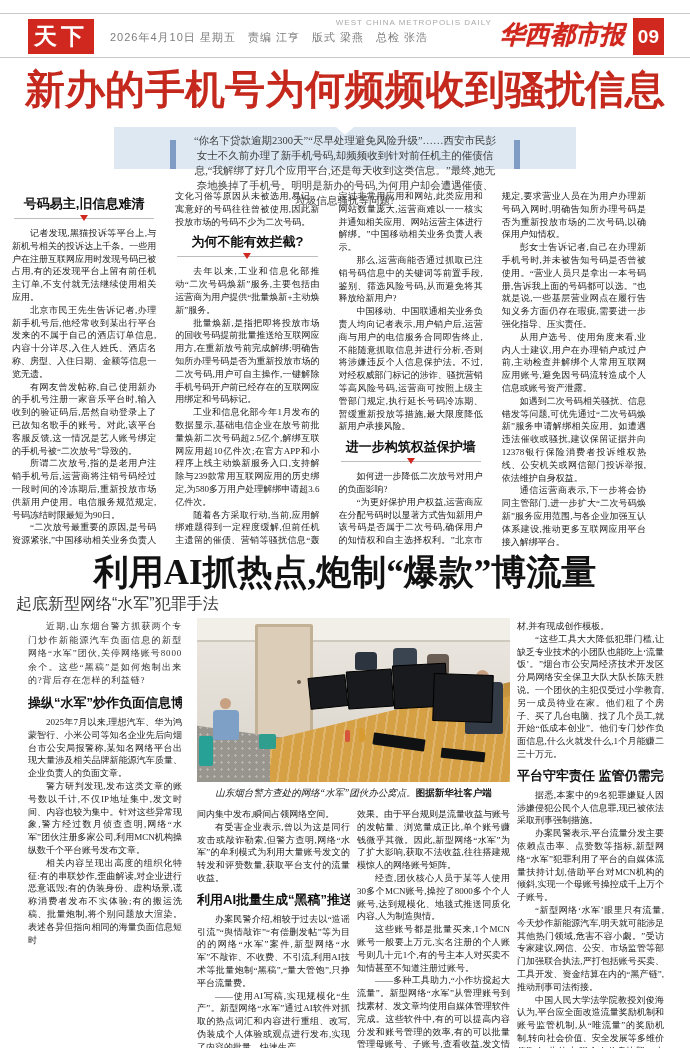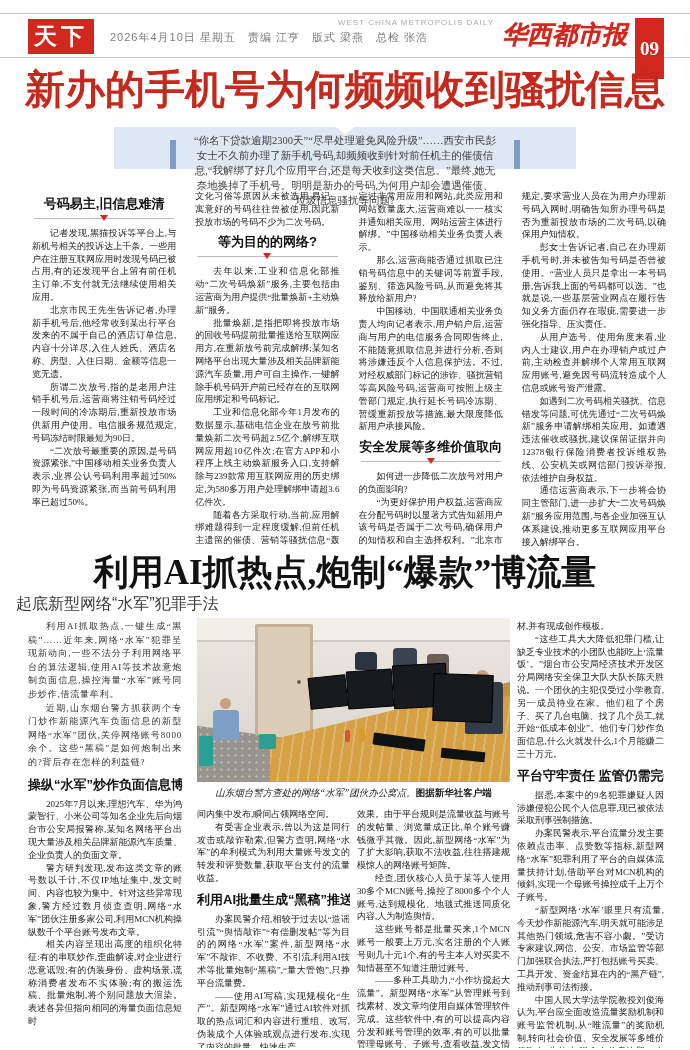--- a/index.html
+++ b/index.html
@@ -9,33 +9,33 @@
   
   .section-box{position:absolute;left:28px;top:19px;width:66px;height:35px;background:#d0281e;
         color:#fff;display:flex;align-items:center;justify-content:center;
         font-family:"Liberation Sans",sans-serif;font-weight:bold;font-size:23px;letter-spacing:4px;}
   .dateline{position:absolute;left:110px;top:30px;font-family:"Liberation Sans",sans-serif;
         font-size:11px;color:#7d7d7d;letter-spacing:1px;}
   .mast{position:absolute;right:26px;top:18px;height:38px;display:flex;align-items:flex-start;gap:8px;}
   .mast-en{font-family:"Liberation Sans",sans-serif;font-size:8px;color:#aaa;letter-spacing:1px;}
   .mast-cn{font-size:25px;color:#d0281e;font-weight:bold;font-style:italic;
         text-shadow:0 0 1px #d0281e;white-space:nowrap;}
-  .pagenum{background:#d0281e;color:#fff;font-family:Liberation Serif, serif;
-        font-weight:bold;font-size:19px;padding:21px 5px;line-height:1;}
+  .pagenum{background:#d0281e;color:#fff;font-family:Liberation Sans, sans-serif;
+        font-weight:bold;font-size:19px;padding:9px 5px;line-height:1;}
   
   .headline1{position:absolute;left:16px;right:16px;top:62px;text-align:center;
         font-size:40px;font-weight:bold;color:#c5281c;letter-spacing:0;white-space:nowrap;}
   .quotebox{position:absolute;left:114px;top:127px;width:462px;height:42px;background:#dde8f3;}
   .qnotch{position:absolute;top:0;left:50%;margin-left:-9px;width:0;height:0;
         border-left:9px solid transparent;border-right:9px solid transparent;border-top:8px solid #fff;}
   .qbar{position:absolute;top:13px;width:6px;height:29px;background:#7f9dc4;}
   .qbar.l{left:56px}.qbar.r{right:56px}
   .qtext{position:absolute;left:78px;right:78px;top:6px;text-align:center;
         font-size:10.5px;line-height:15px;color:#3e3e3e;}
-  .a1-cols{position:absolute;left:32px;top:190px;width:634px;height:358px;display:flex;gap:19px;}
+  .a1-cols{position:absolute;left:12px;top:190px;width:634px;height:358px;display:flex;gap:19px;}
   .col{flex:1 1 0;overflow:hidden;}
   .col p{margin:0;text-indent:2em;text-align:justify;font-size:9px;line-height:12.8px;color:#222;}
   .col p.cont{text-indent:0;}
   .col p.intro{letter-spacing:.8px;color:#333;line-height:13.6px;}
   .subhead{font-family:"Liberation Sans",sans-serif;font-weight:bold;font-size:13px;
         text-align:center;color:#111;margin:5px 0 2px;white-space:nowrap;}
   .subrule{position:relative;height:8px;margin:0 2px 4px;}
   .subrule .line{position:absolute;left:0;right:0;top:3px;height:1px;background:#bcbcbc;}
   .subrule .tri{position:absolute;left:50%;top:0;margin-left:-4px;width:0;height:0;
         border-left:4px solid transparent;border-right:4px solid transparent;border-top:6px solid #d0281e;}
@@ -107,41 +107,42 @@
 
   <div class="a1-cols" id="a1cols">
       <div class="col">
         <div class="subhead">号码易主,旧信息难清</div>
         <div class="subrule">
           <span class="line"></span>
           <span class="tri"></span>
         </div>
         <p class="">记者发现,黑猫投诉等平台上,与新机号相关的投诉达上千条。一些用户在注册互联网应用时发现号码已被占用,有的还发现平台上留有前任机主订单,不支付就无法继续使用相关应用。</p>
         <p class="">北京市民王先生告诉记者,办理新手机号后,他经常收到某出行平台发来的不属于自己的酒店订单信息,内容十分详尽,入住人姓氏、酒店名称、房型、入住日期、金额等信息一览无遗。</p>
+        <p class="">有网友曾发帖称,自己使用新办的手机号注册一家音乐平台时,输入收到的验证码后,居然自动登录上了已故知名歌手的账号。对此,该平台客服反馈,这一情况是艺人账号绑定的手机号被“二次放号”导致的。</p>
         <p class="">所谓二次放号,指的是老用户注销手机号后,运营商将注销号码经过一段时间的冷冻期后,重新投放市场供新用户使用。电信服务规范规定,号码冻结时限最短为90日。</p>
         <p class="">“二次放号最重要的原因,是号码资源紧张,”中国移动相关业务负责人表示,业界公认号码利用率超过50%即为号码资源紧张,而当前号码利用率已超过50%。</p>
       </div>
       <div class="col">
         <p class="cont">文化习俗等原因从未被选用,易记、寓意好的号码往往曾被使用,因此新投放市场的号码不少为二次号码。</p>
-        <div class="subhead">等为目的的网络?</div>
+        <div class="subhead">为何不能有效拦截?</div>
         <div class="subrule">
           <span class="line"></span>
           <span class="tri"></span>
         </div>
         <p class="">去年以来,工业和信息化部推动“二次号码焕新”服务,主要包括由运营商为用户提供“批量焕新+主动焕新”服务。</p>
-        <p class="">批量焕新,是指把即将投放市场的回收号码提前批量推送给互联网应用方,在重新放号前完成解绑;某知名网络平台出现大量涉及相关品牌新能源汽车质量,用户可自主操作,一键解除手机号码开户前已经存在的互联网应用绑定和号码标记。</p>
+        <p class="">批量焕新,是指把即将投放市场的回收号码提前批量推送给互联网应用方,在重新放号前完成解绑;明确告知所办理号码是否为重新投放市场的二次号码,用户可自主操作,一键解除手机号码开户前已经存在的互联网应用绑定和号码标记。</p>
         <p class="">工业和信息化部今年1月发布的数据显示,基础电信企业在放号前批量焕新二次号码超2.5亿个,解绑互联网应用超10亿件次;在官方APP和小程序上线主动焕新服务入口,支持解除与239款常用互联网应用的历史绑定,为580多万用户处理解绑申请超3.6亿件次。</p>
         <p class="">随着各方采取行动,当前,应用解绑难题得到一定程度缓解,但前任机主遗留的催债、营销等骚扰信息“轰炸”仍无法根除。</p>
         <p class="">“在二次放号过程中,部分前用户绑</p>
       </div>
       <div class="col">
         <p class="cont">定过非常用应用和网站,此类应用和网站数量庞大,运营商难以一一核实并通知相关应用、网站运营主体进行解绑。”中国移动相关业务负责人表示。</p>
         <p class="">那么,运营商能否通过抓取已注销号码信息中的关键词等前置手段,鉴别、筛选风险号码,从而避免将其释放给新用户?</p>
         <p class="">中国移动、中国联通相关业务负责人均向记者表示,用户销户后,运营商与用户的电信服务合同即告终止,不能随意抓取信息并进行分析,否则将涉嫌违反个人信息保护法。不过,对经权威部门标记的涉诈、骚扰营销等高风险号码,运营商可按照上级主管部门规定,执行延长号码冷冻期、暂缓重新投放等措施,最大限度降低新用户承接风险。</p>
-        <div class="subhead">安全发展等多维价值取向</div>
+        <div class="subhead">进一步构筑权益保护墙</div>
         <div class="subrule">
           <span class="line"></span>
           <span class="tri"></span>
         </div>
         <p class="">如何进一步降低二次放号对用户的负面影响?</p>
         <p class="">“为更好保护用户权益,运营商应在分配号码时以显著方式告知新用户该号码是否属于二次号码,确保用户的知情权和自主选择权利。”北京市华泰律师事务所高级合伙人邓佩说。</p>
         <p class="">记者了解到,已有运营商设立明确</p>
       </div>
       <div class="col">
         <p class="cont">规定,要求营业人员在为用户办理新号码入网时,明确告知所办理号码是否为重新投放市场的二次号码,以确保用户知情权。</p>
@@ -180,21 +181,20 @@
     <div class="ph ph-kbd" style="left:244px;top:132px;width:44px;height:10px;transform:rotate(6deg)"></div>
     <div class="ph ph-stool"></div>
     <div class="ph ph-bin"></div>
     <div class="ph ph-bottle"></div>
     <div class="ph ph-bottle2"></div>
   </div>
 
   <div class="caption"><span>山东烟台警方查处的网络“水军”团伙办公窝点。</span><b>图据新华社客户端</b></div>
 
   <div class="acol col" id="a2c0">
-      <p class="intro">利用AI抓取热点,一键生成“黑稿”……近年来,网络“水军”犯罪呈现新动向,一些不法分子利用网络平台的算法逻辑,使用AI等技术故意炮制负面信息,操控海量“水军”账号同步炒作,借流量牟利。</p>
       <p class="intro">近期,山东烟台警方抓获两个专门炒作新能源汽车负面信息的新型网络“水军”团伙,关停网络账号8000余个。这些“黑稿”是如何炮制出来的?背后存在怎样的利益链?</p>
       <div class="subhead plain-sub">操纵“水军”炒作负面信息博流量</div>
       <p class="">2025年7月以来,理想汽车、华为鸿蒙智行、小米公司等知名企业先后向烟台市公安局报警称,某知名网络平台出现大量涉及相关品牌新能源汽车质量、企业负责人的负面文章。</p>
       <p class="">警方研判发现,发布这类文章的账号数以千计,不仅IP地址集中,发文时间、内容也较为集中。针对这些异常现象,警方经过数月侦查查明,网络“水军”团伙注册多家公司,利用MCN机构操纵数千个平台账号发布文章。</p>
       <p class="">相关内容呈现出高度的组织化特征:有的串联炒作,歪曲解读,对企业进行恶意诋毁;有的伪装身份、虚构场景,谎称消费者发布不实体验;有的搬运洗稿、批量炮制,将个别问题放大渲染。表述各异但指向相同的海量负面信息短时</p>
     </div>
   <div class="acol col" id="a2c1">
       <p class="cont">间内集中发布,瞬间占领网络空间。</p>
       <p class="">有受害企业表示,曾以为这是同行攻击或敲诈勒索,但警方查明,网络“水军”的牟利模式为利用大量账号发文的转发和评赞数量,获取平台支付的流量收益。</p>
       <div class="subhead plain-sub">利用AI批量生成“黑稿”推送</div>

